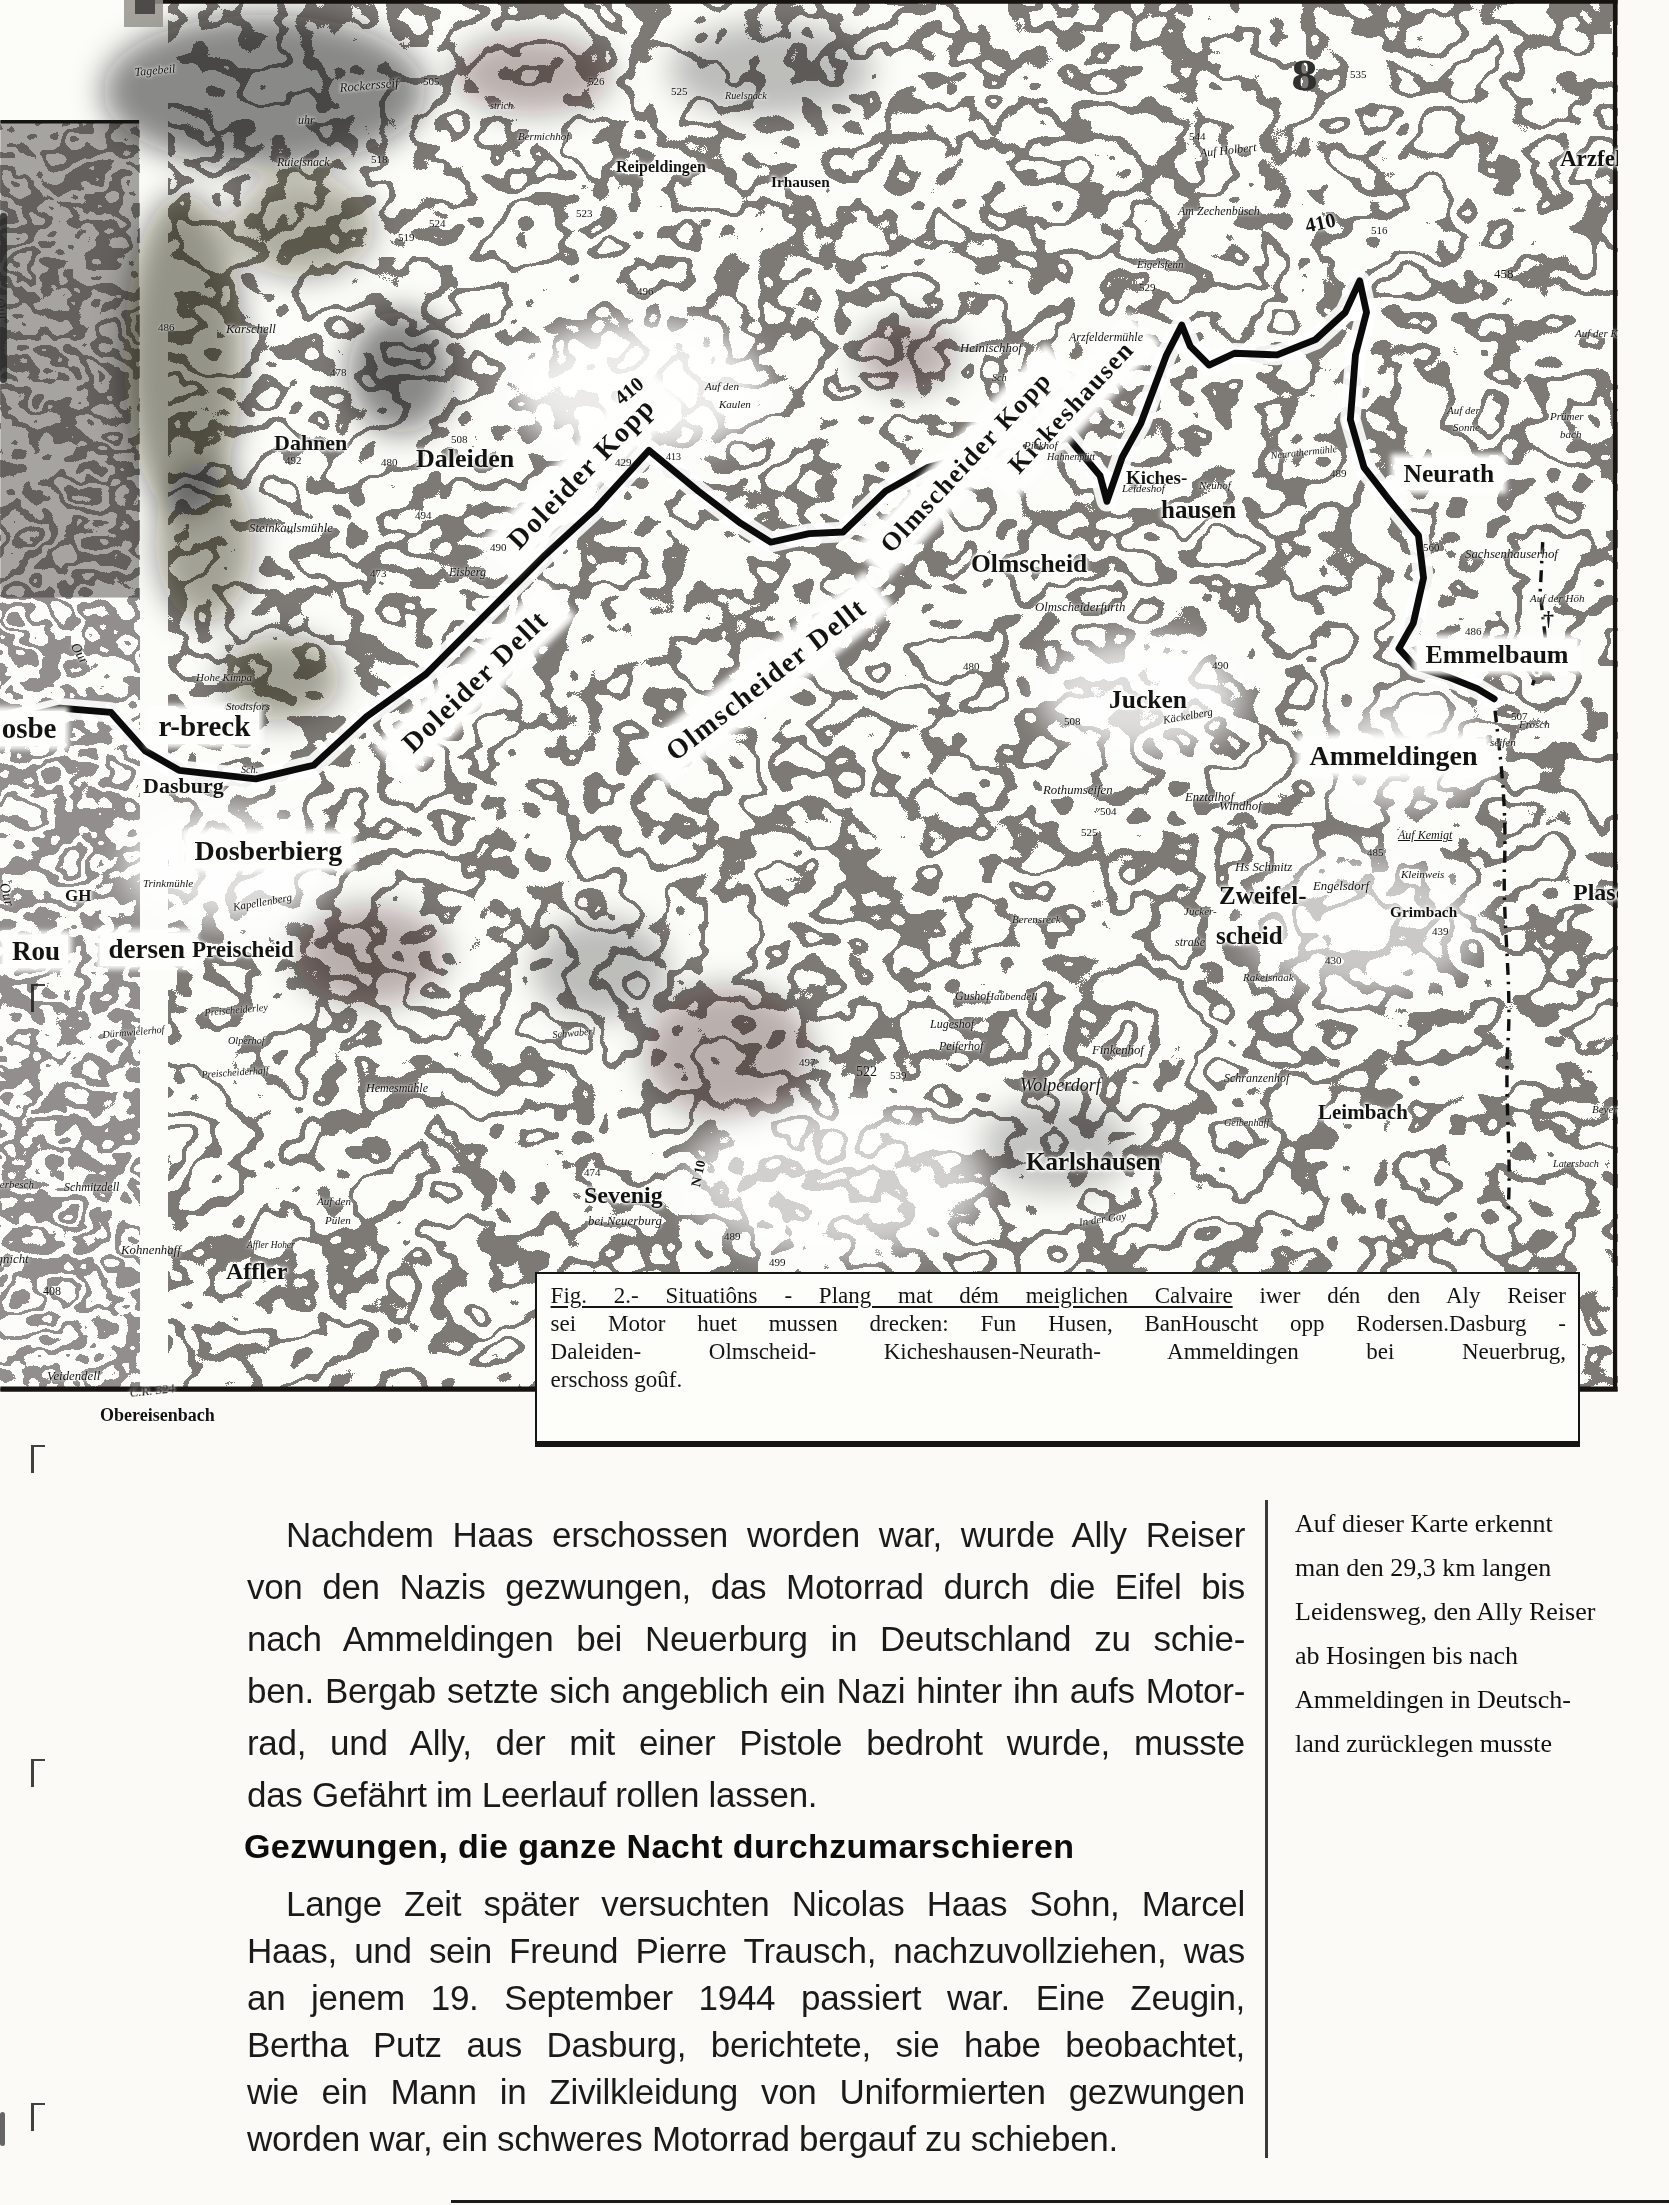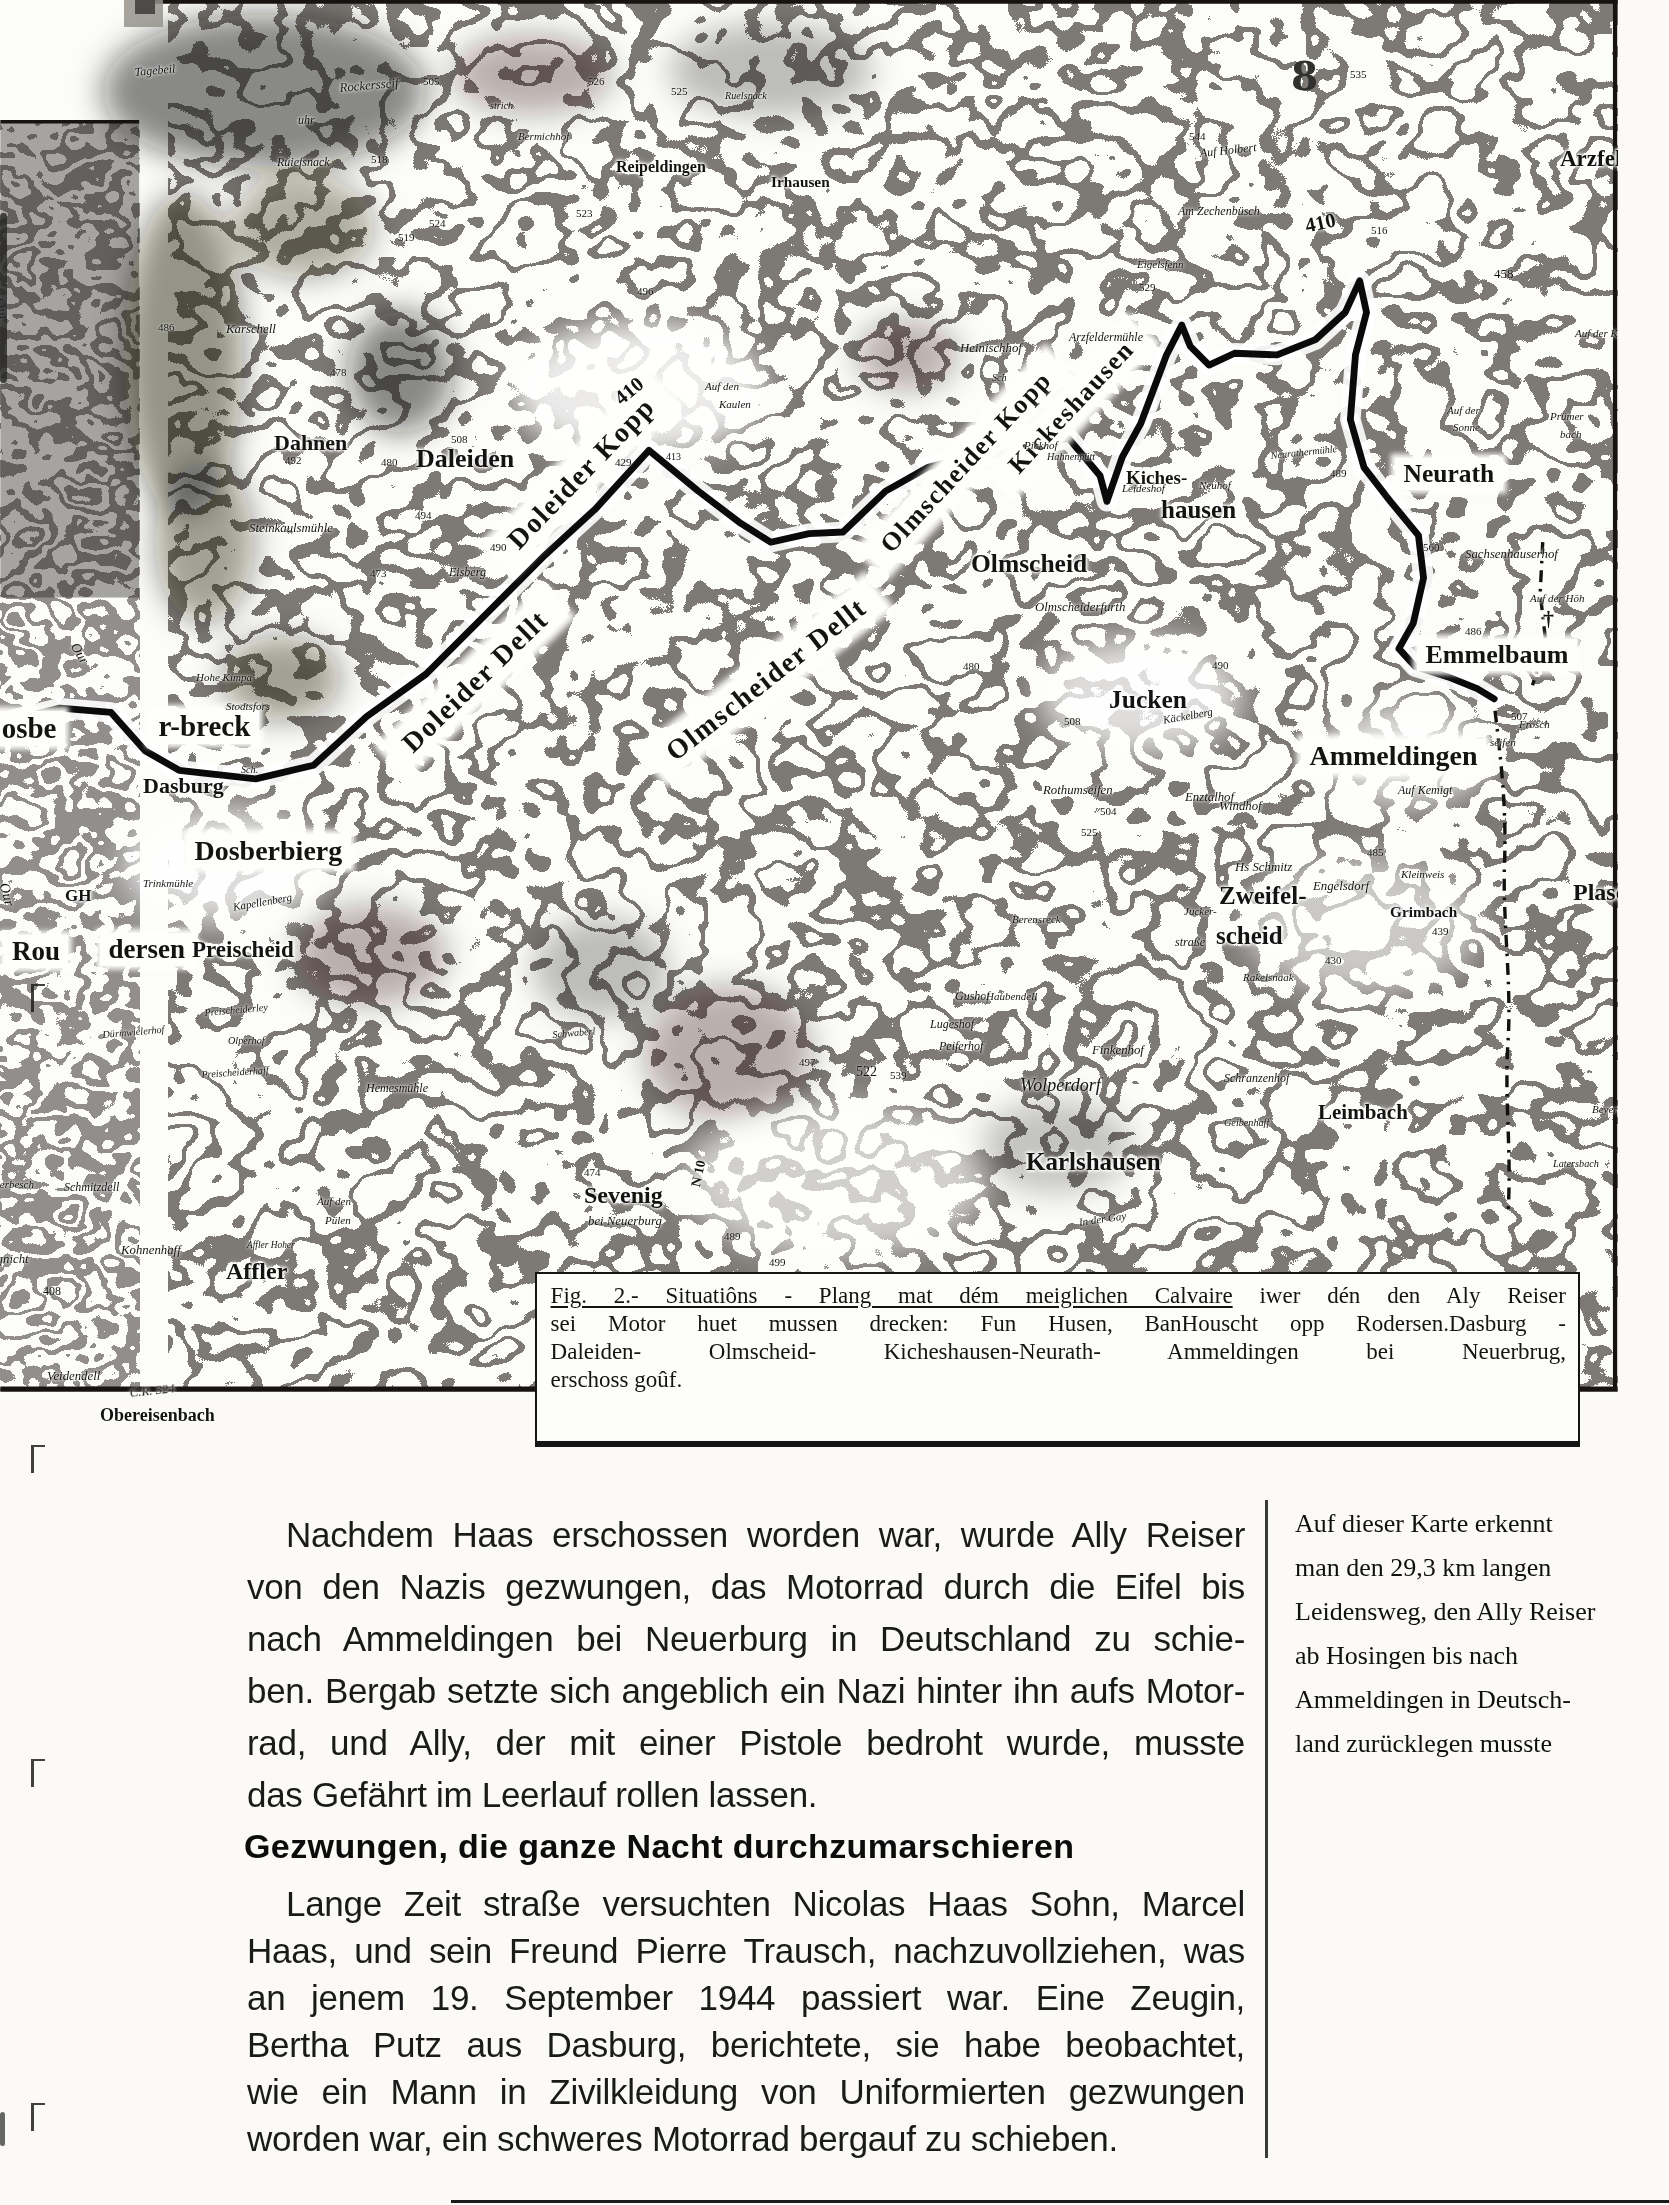--- a/index.html
+++ b/index.html
@@ -173,21 +173,21 @@
       <div class="map-label farm" style="font-size: 12px; left: 1069px; top: 330px;">Arzfeldermühle</div>
       <div class="map-label farm" style="font-size: 11px; left: 1575px; top: 327px;">Auf der Kehr</div>
       <div class="map-label farm" style="font-size: 11px; left: 1447px; top: 404px;">Auf der</div>
       <div class="map-label farm" style="font-size: 11px; left: 1453px; top: 421px;">Sonne</div>
       <div class="map-label farm" style="font-size: 11px; left: 1550px; top: 410px;">Prümer</div>
       <div class="map-label farm" style="font-size: 11px; left: 1560px; top: 428px;">bach</div>
       <div class="map-label farm" style="font-size: 12.8px; left: 1465px; top: 547px;">Sachsenhauserhof</div>
       <div class="map-label farm" style="font-size: 11px; left: 1530px; top: 592px;">Auf der Höh</div>
       <div class="map-label farm" style="font-size: 11px; left: 1519px; top: 718px;">Frosch</div>
       <div class="map-label farm" style="font-size: 11px; left: 1490px; top: 736px;">seifen</div>
-      <div class="map-label farm" style="font-size: 12px; left: 1398px; top: 783px;">Auf Kemigt</div>
+      <div class="map-label farm" style="font-size: 12px; left: 1398px; top: 828px; text-decoration: underline;">Auf Kemigt</div>
       <div class="map-label farm" style="font-size: 11px; left: 1024px; top: 439px;">Pickhof</div>
       <div class="map-label farm" style="font-size: 10.2px; left: 1047px; top: 451px;">Hahnenpütt</div>
       <div class="map-label farm" style="font-size: 11px; left: 1122px; top: 482px;">Leideshof</div>
       <div class="map-label farm" style="font-size: 11px; left: 1199px; top: 479px;">Neuhof</div>
       <div class="map-label farm" style="font-size: 10.2px; left: 1270px; top: 450px; transform: rotate(-6deg); transform-origin: left top;">Neurathermühle</div>
       <div class="map-label farm" style="font-size: 12.8px; left: 1035px; top: 600px;">Olmscheiderfurth</div>
       <div class="map-label farm" style="font-size: 12.8px; left: 1043px; top: 783px;">Rothumseifen</div>
       <div class="map-label farm" style="font-size: 12.8px; left: 1185px; top: 790px;">Enztalhof</div>
       <div class="map-label farm" style="font-size: 11px; left: 1162px; top: 714px; transform: rotate(-10deg); transform-origin: left top;">Käckelberg</div>
       <div class="map-label farm" style="font-size: 12.8px; left: 1219px; top: 799px;">Windhof</div>
@@ -317,21 +317,21 @@
     <div class="bodyline">von den Nazis gezwungen, das Motorrad durch die Eifel bis</div>
     <div class="bodyline">nach Ammeldingen bei Neuerburg in Deutschland zu schie-</div>
     <div class="bodyline">ben. Bergab setzte sich angeblich ein Nazi hinter ihn aufs Motor-</div>
     <div class="bodyline">rad, und Ally, der mit einer Pistole bedroht wurde, musste</div>
     <div class="bodyline last">das Gefährt im Leerlauf rollen lassen.</div>
   </div>
 
 <h2 class="headline">Gezwungen, die ganze Nacht durchzumarschieren</h2>
 
 <div class="para2 p2" id="para2">
-    <div class="bodyline first">Lange Zeit straße versuchten Nicolas Haas Sohn, Marcel</div>
+    <div class="bodyline first">Lange Zeit später versuchten Nicolas Haas Sohn, Marcel</div>
     <div class="bodyline">Haas, und sein Freund Pierre Trausch, nachzuvollziehen, was</div>
     <div class="bodyline">an jenem 19. September 1944 passiert war. Eine Zeugin,</div>
     <div class="bodyline">Bertha Putz aus Dasburg, berichtete, sie habe beobachtet,</div>
     <div class="bodyline">wie ein Mann in Zivilkleidung von Uniformierten gezwungen</div>
     <div class="bodyline last">worden war, ein schweres Motorrad bergauf zu schieben.</div>
   </div>
 
 <div class="side-rule"></div>
 <div class="sidebar" id="sidebar">
     <div class="sideline first">Auf dieser Karte erkennt</div>

